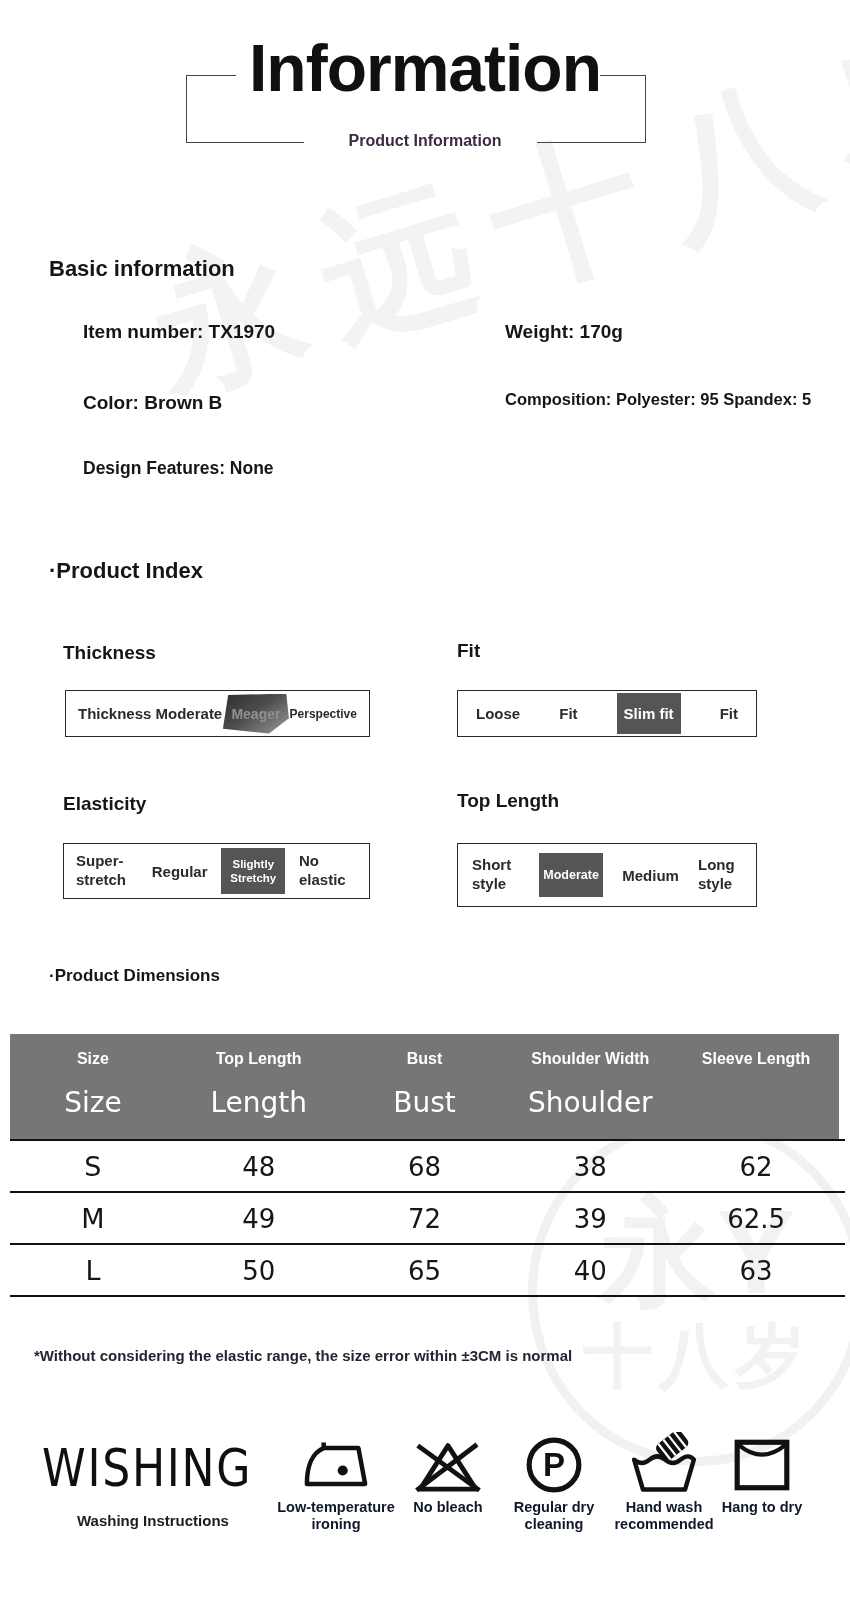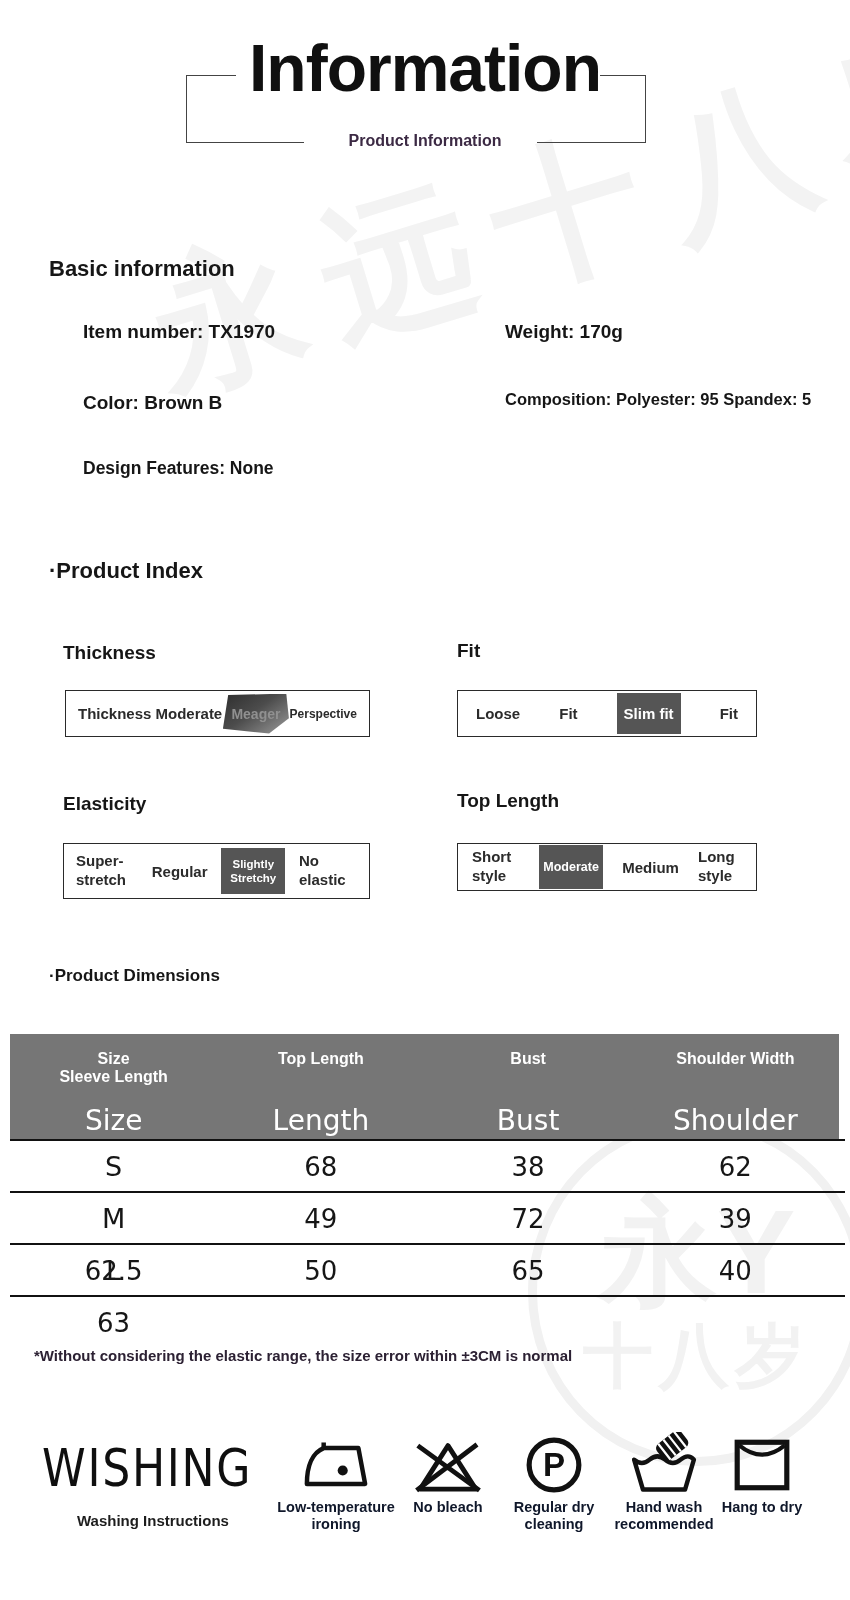--- a/index.html
+++ b/index.html
@@ -34,37 +34,37 @@
   .grp-label{font-size:19px;font-weight:700;}
   #lbl-thickness{left:63px;top:642px;}
   #lbl-fit{left:457px;top:640px;}
   #lbl-elasticity{left:63px;top:793px;}
   #lbl-toplength{left:457px;top:790px;}
   .optbox{border:1px solid #2a2a2a;display:flex;align-items:center;
           justify-content:space-between;box-sizing:border-box;background:#fff;}
   #box-thickness{left:65px;top:690px;width:305px;height:47px;padding:0 12px;}
   #box-fit{left:457px;top:690px;width:300px;height:47px;padding:0 18px;}
   #box-elasticity{left:63px;top:843px;width:307px;height:56px;padding:0 12px;}
-  #box-toplength{left:457px;top:843px;width:300px;height:48px;padding:0 14px;}
+  #box-toplength{left:457px;top:843px;width:300px;height:64px;padding:0 14px;}
   .opt{font-size:15px;font-weight:700;color:#2b2b2b;}
   .opt2{width:62px;line-height:1.25;text-align:left;}
   .opt-sm{font-size:12px;}
   .chip{background:#555;color:#fff;font-weight:700;display:flex;align-items:center;
         justify-content:center;text-align:center;}
   #chip-slimfit{width:64px;height:41px;font-size:15px;}
   #chip-slightly{width:64px;height:46px;font-size:11.5px;line-height:1.25;}
   #chip-moderate{width:64px;height:44px;font-size:12.5px;}
   #chip-meager{width:66px;height:40px;font-size:14px;font-weight:700;color:#909090;
                display:flex;align-items:center;justify-content:center;
                background:linear-gradient(145deg,#2e2e2e 0%,#4c4c4c 45%,#9c9c9c 100%);
                clip-path:polygon(8% 4%,96% 0%,100% 62%,70% 100%,0% 88%);}
   
   #pd-heading{left:49px;top:966px;font-size:17px;font-weight:700;}
   #tbl-header{left:10px;top:1034px;width:829px;height:105px;background:#767676;color:#fff;}
-  .grid5{display:grid;grid-template-columns:repeat(4,1fr);width:100%;}
+  .grid5{display:grid;grid-template-columns:repeat(5,1fr);width:100%;}
   #tbl-header .r1{margin-top:16px;font-size:16px;font-weight:700;}
   #tbl-header .r2{margin-top:18px;font-size:28px;font-weight:400;font-family:"DejaVu Sans",sans-serif;}
   #tbl-header .cell{text-align:center;}
   .trow{left:10px;width:829px;height:52px;font-family:"DejaVu Sans",sans-serif;}
   .trow .cell{text-align:center;line-height:52px;font-size:26px;color:#161616;}
   .trow .cell.szc{font-size:27px;}
   #row-s{top:1141px;} #row-m{top:1193px;} #row-l{top:1245px;}
   .hline{left:10px;width:835px;height:2px;background:#111;}
   #hl-0{top:1139px;} #hl-1{top:1191px;} #hl-2{top:1243px;} #hl-3{top:1295px;}
   
@@ -150,26 +150,26 @@
       <span class="cell">Top Length</span>
       <span class="cell">Bust</span>
       <span class="cell">Shoulder Width</span>
       <span class="cell">Sleeve Length</span>
     </div>
     <div class="grid5 r2">
       <span class="cell">Size</span>
       <span class="cell">Length</span>
       <span class="cell">Bust</span>
       <span class="cell">Shoulder</span>
-      <span class="cell">Sleeve</span>
     </div>
   </div>
 
   <div id="row-s" class="abs z grid5 trow">
     <span class="cell szc">S</span>
+    <span class="cell">48</span>
     <span class="cell">68</span>
     <span class="cell">38</span>
     <span class="cell">62</span>
   </div>
   <div id="row-m" class="abs z grid5 trow">
     <span class="cell szc">M</span>
     <span class="cell">49</span>
     <span class="cell">72</span>
     <span class="cell">39</span>
     <span class="cell">62.5</span>

